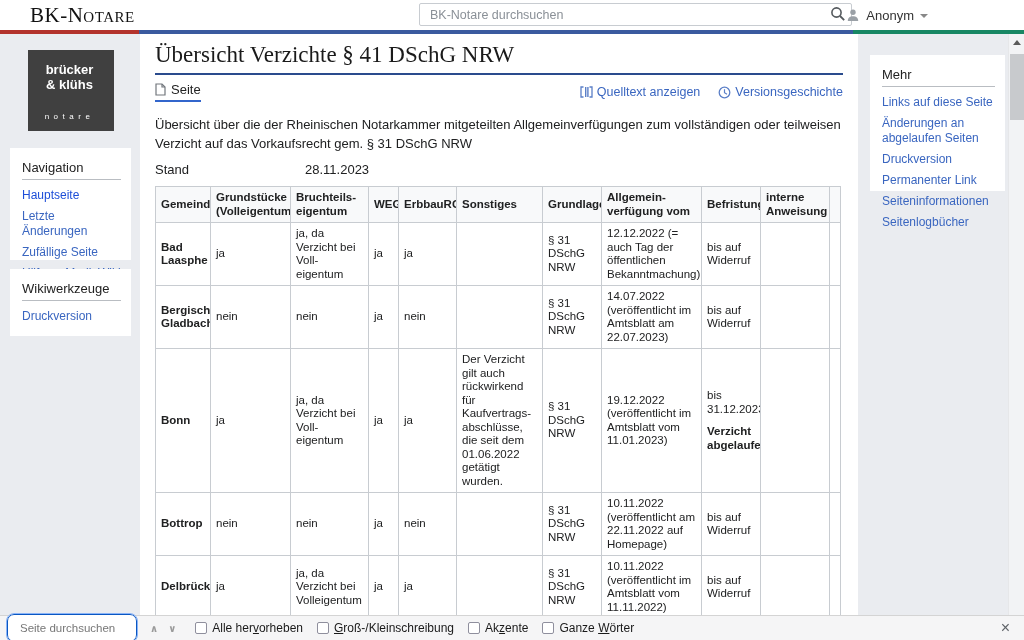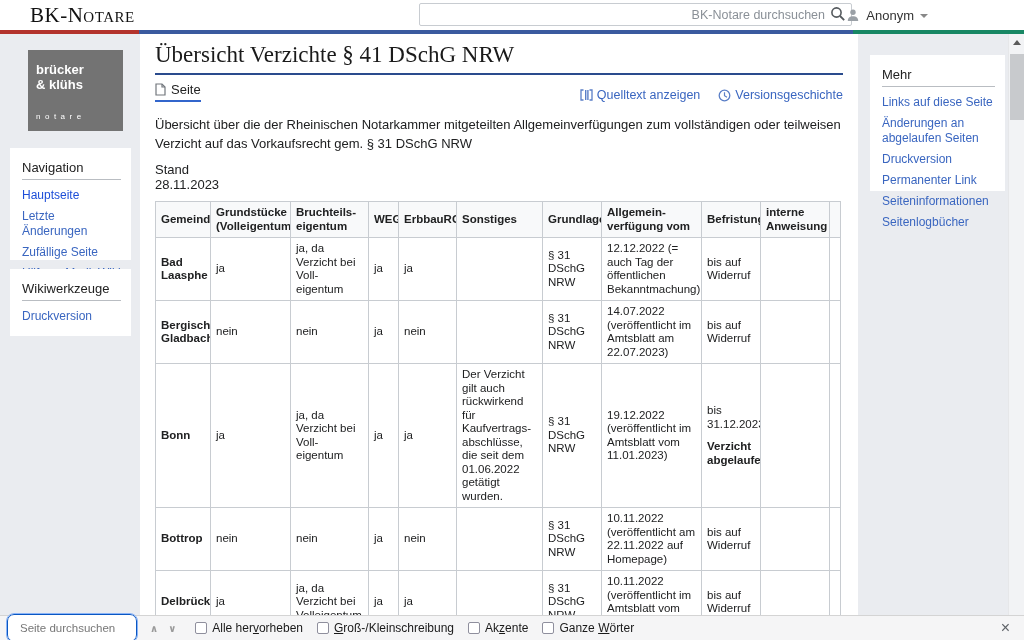--- a/index.html
+++ b/index.html
@@ -8,69 +8,69 @@
   body { position:relative; color:#202122; }
 
   
   #topbar { position:absolute; left:0; top:0; width:1024px; height:48px; background:#fff; }
   .wordmark { position:absolute; left:30px; top:0; height:30px; line-height:30px;
     font-family:"Liberation Serif","DejaVu Serif",serif; font-variant:small-caps;
     font-size:21px; letter-spacing:.5px; color:#111; cursor:pointer; }
   .search-wrap { position:absolute; left:419px; top:3px; width:433px; height:23px; }
   .search-wrap input { width:100%; height:100%; border:1px solid #c8ccd1; border-radius:2px;
     padding:0 26px 0 10px; font-size:12.5px; color:#202122; outline:none;
-    font-family:"Liberation Sans",sans-serif;text-align:right; }
+    font-family:"Liberation Sans",sans-serif; }
   .search-wrap input::placeholder { color:#8a9097; }
   .search-icon { position:absolute; right:6px; top:3px; width:16px; height:16px; }
   .user-menu { position:absolute; right:96px; top:0; height:30px; display:flex;
     align-items:center; gap:6px; cursor:pointer; }
   .user-label { font-size:13px; color:#333; }
   .caret-down { width:0; height:0; border-left:4px solid transparent;
     border-right:4px solid transparent; border-top:4px solid #888; margin-top:2px; }
 
   
   #tricolor { position:absolute; left:0; top:30px; width:1024px; height:4px; display:flex; }
   #tricolor .seg-red   { width:139px; background:#b3332c; }
   #tricolor .seg-blue  { width:714px; background:#3a5a9f; }
   #tricolor .seg-green { width:171px; background:#188764; }
 
   
   #page { position:absolute; left:0; top:34px; width:1024px; height:581px;
     background:#eaecf0; overflow:hidden; }
 
-  .logo-box { position:absolute; left:28px; top:16px; width:95px; height:81px;
-    background:#737373; display:flex; flex-direction:column; justify-content:flex-end;
-    align-items:flex-start; padding:8px 11px 10px 8px; cursor:pointer; }
+  .logo-box { position:absolute; left:28px; top:16px; width:86px; height:81px;
+    background:#404040; display:flex; flex-direction:column; justify-content:flex-end;
+    align-items:center; padding:8px 11px 10px 8px; cursor:pointer; }
   .logo-line { color:#fff; font-size:13px; font-weight:600; line-height:15px; }
   .logo-sub { color:#fff; font-size:8px; letter-spacing:4.5px; margin-top:20px; font-weight:400; }
 
   .card { position:absolute; background:#fff; padding:12px 10px 12px 12px; }
   .card-nav   { left:10px;  top:114px; width:121px; height:112px; }
   .card-tools { left:10px;  top:235px; width:121px; height:67px; }
   .card-more  { left:870px; top:21px;  width:135px; height:136px; }
   .card h3 { font-size:13px; font-weight:400; color:#222; padding-bottom:4px;
     border-bottom:1px solid #b9bdc2; margin-bottom:8px; }
   .card a { display:block; font-size:12px; color:#3a66c0; text-decoration:none;
     line-height:15px; margin-bottom:6px; cursor:pointer; }
   .card a.current { color:#1d4ed8; }
 
   
   #content { position:absolute; left:140px; top:0; width:718px; height:581px;
     background:#fff; padding:8px 15px 0 15px; overflow:hidden; }
   h1.page-title { font-family:"Liberation Serif","DejaVu Serif",serif; font-weight:400;
     font-size:23px; line-height:26px; color:#1a1a1a; padding-bottom:5px;
     border-bottom:2px solid #2a4b8d; }
-  .tabrow { margin-top:7px; display:flex; justify-content:space-between; align-items:flex-end; }
+  .tabrow { margin-top:7px; display:flex; justify-content:space-between; }
   .tab { display:inline-flex; align-items:center; gap:5px; font-size:13px; color:#222;
     border-bottom:2px solid #3366cc; padding-bottom:3px; cursor:pointer; }
   .actions { display:flex; gap:18px; }
   .action { display:inline-flex; align-items:center; gap:4px; font-size:12.5px;
     color:#3a66c0; text-decoration:none; cursor:pointer; }
   p.intro { margin-top:13px; font-size:13px; line-height:19px; color:#202122; max-width:700px; }
-  .stand-row { margin-top:9px; font-size:13px; display:flex;flex-direction:column; }
+  .stand-row { margin-top:9px; font-size:13px; display:flex; }
   .stand-row .lbl { width:150px; }
 
   table.wikitable { border-collapse:collapse; table-layout:fixed; width:685px;
     margin-top:9px; font-size:11.5px; line-height:13.5px; color:#202122; }
   .wikitable th, .wikitable td { border:1px solid #c8ccd1; padding:4px 5px;
     vertical-align:middle; text-align:left; overflow:hidden; }
   .wikitable thead th { background:#f8f9fa; font-weight:bold; }
   .wikitable tbody th { background:#fff; font-weight:bold; }
   .cell-bold { font-weight:bold; margin-top:9px; }
 

